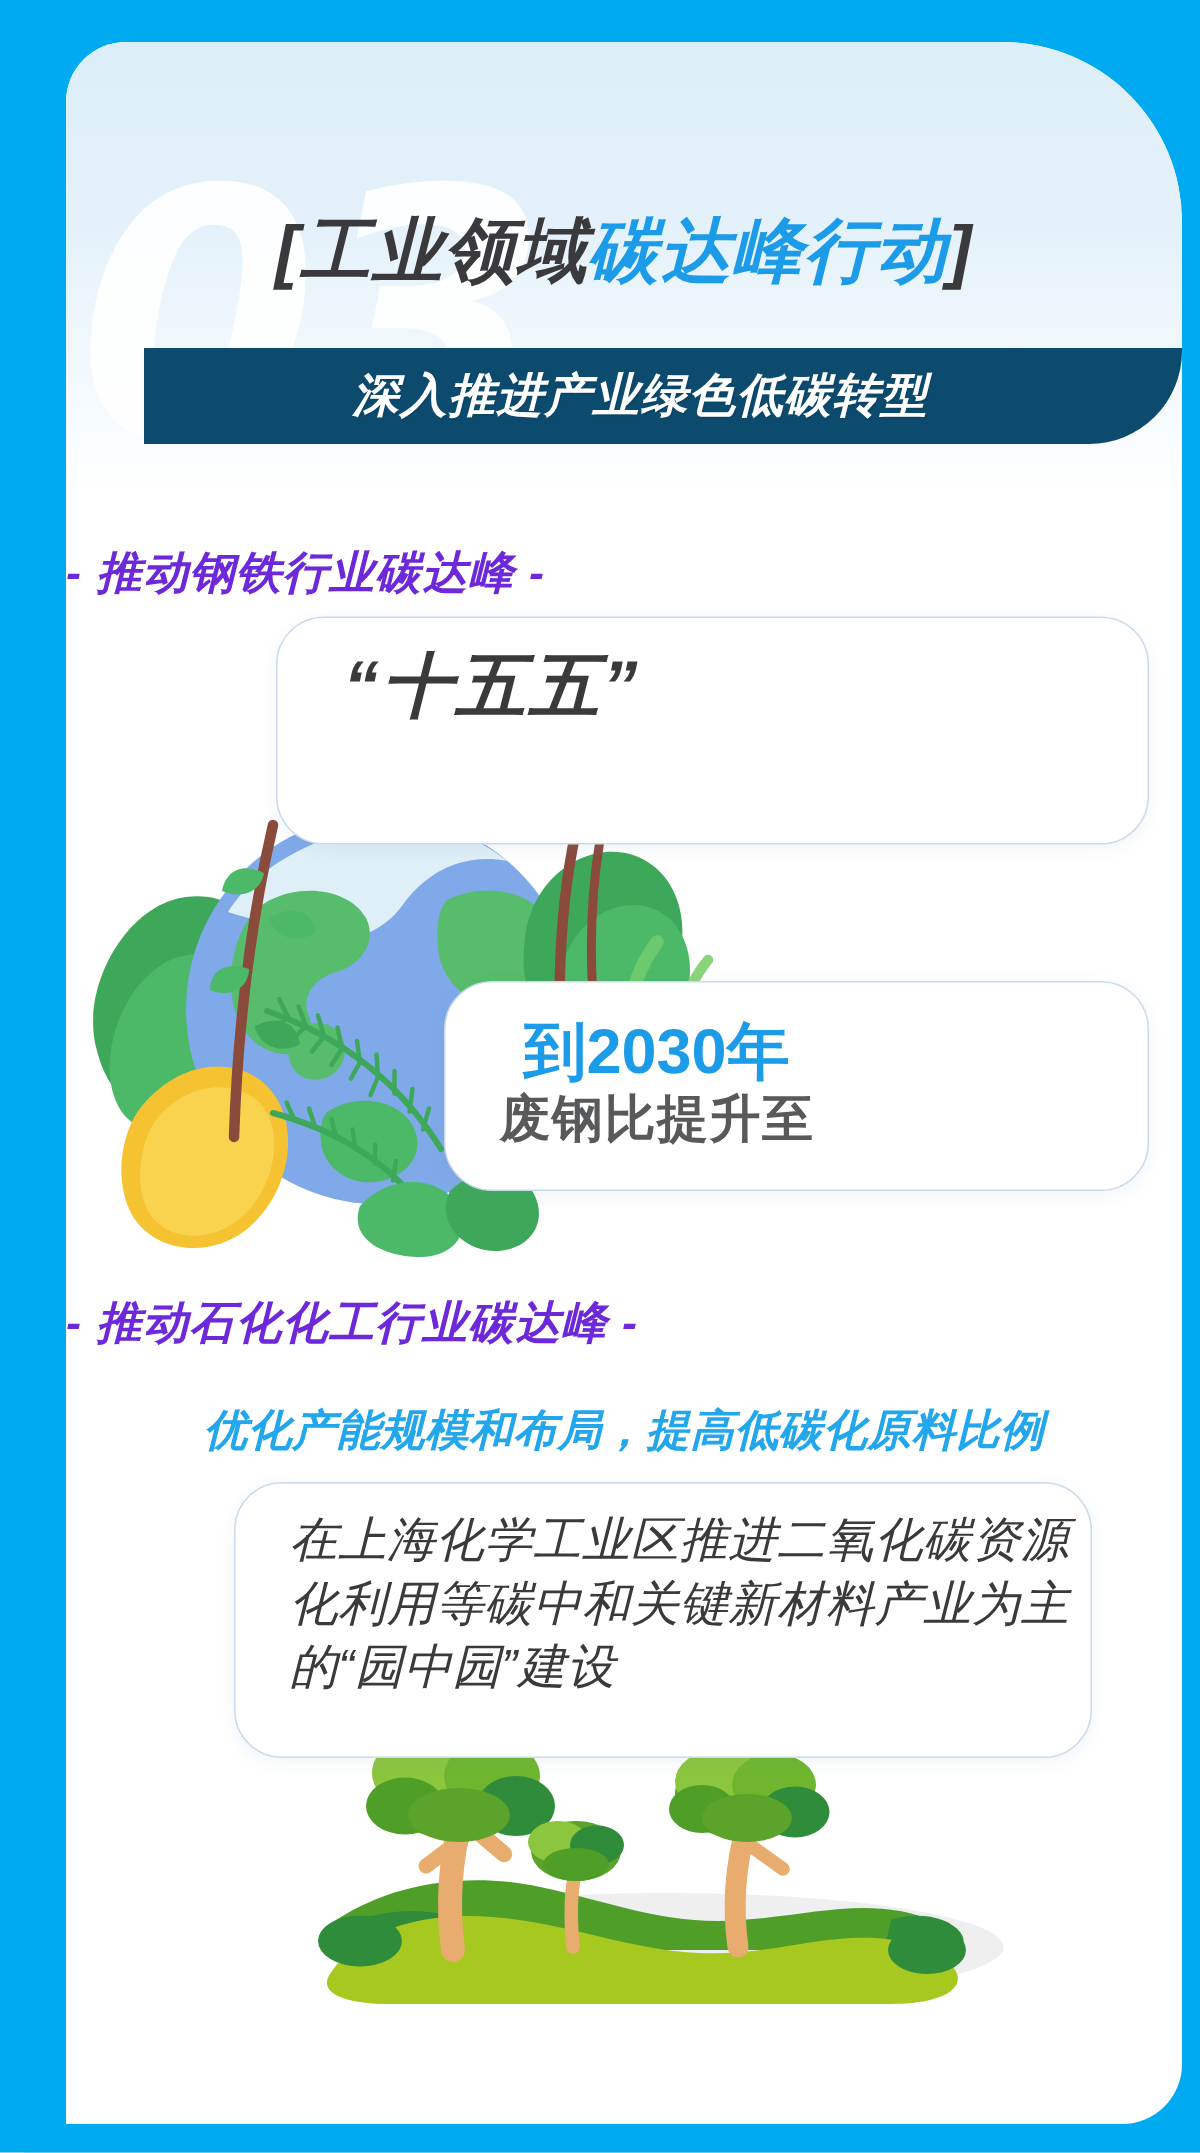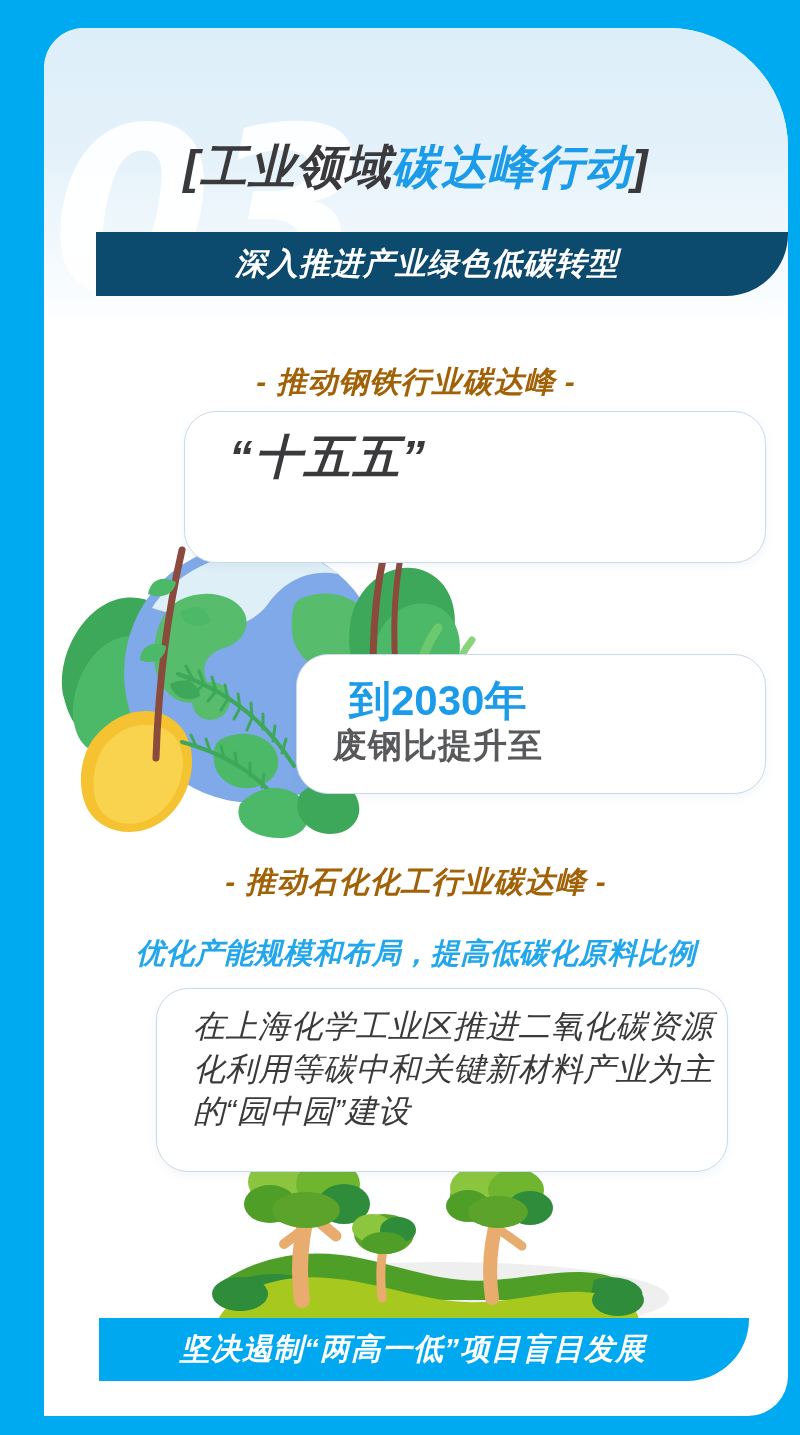--- a/index.html
+++ b/index.html
@@ -101,22 +101,21 @@
     font-style: italic;
     letter-spacing: 1px;
     margin-right: 30px;
     text-shadow: 1px 1px 0 rgba(0,0,0,0.06);
   }
 
   
   .sec-head {
     position: absolute;
     left: 0; right: 0;
-    text-align: center;
-    color: #a16207;
+    color: #6d28d9;
     font-size: 30px;
     font-weight: 700;
     font-style: italic;
     letter-spacing: 1px;
     white-space: nowrap;
     z-index: 6;
   }
 
   .sub-head {
     position: absolute;
@@ -387,18 +386,15 @@
         <ellipse cx="322" cy="42" rx="28" ry="21" fill="#6FB62E"></ellipse>
         <ellipse cx="336" cy="60" rx="23" ry="17" fill="#2E8C3A"></ellipse>
         <ellipse cx="274" cy="58" rx="22" ry="16" fill="#4F9E28"></ellipse>
         <ellipse cx="304" cy="64" rx="30" ry="16" fill="#5BA32A"></ellipse>
       </g>
 
       <ellipse cx="46" cy="146" rx="28" ry="17" fill="#2E8C3A"></ellipse>
       <ellipse cx="424" cy="152" rx="26" ry="16" fill="#2E8C3A"></ellipse>
     </svg>
 
-    <div class="footer-bar">
-      <span class="footer-bar-text">坚决遏制“两高一低”项目盲目发展</span>
-    </div>
 
   </div>
 </div>
 
 </body></html>

